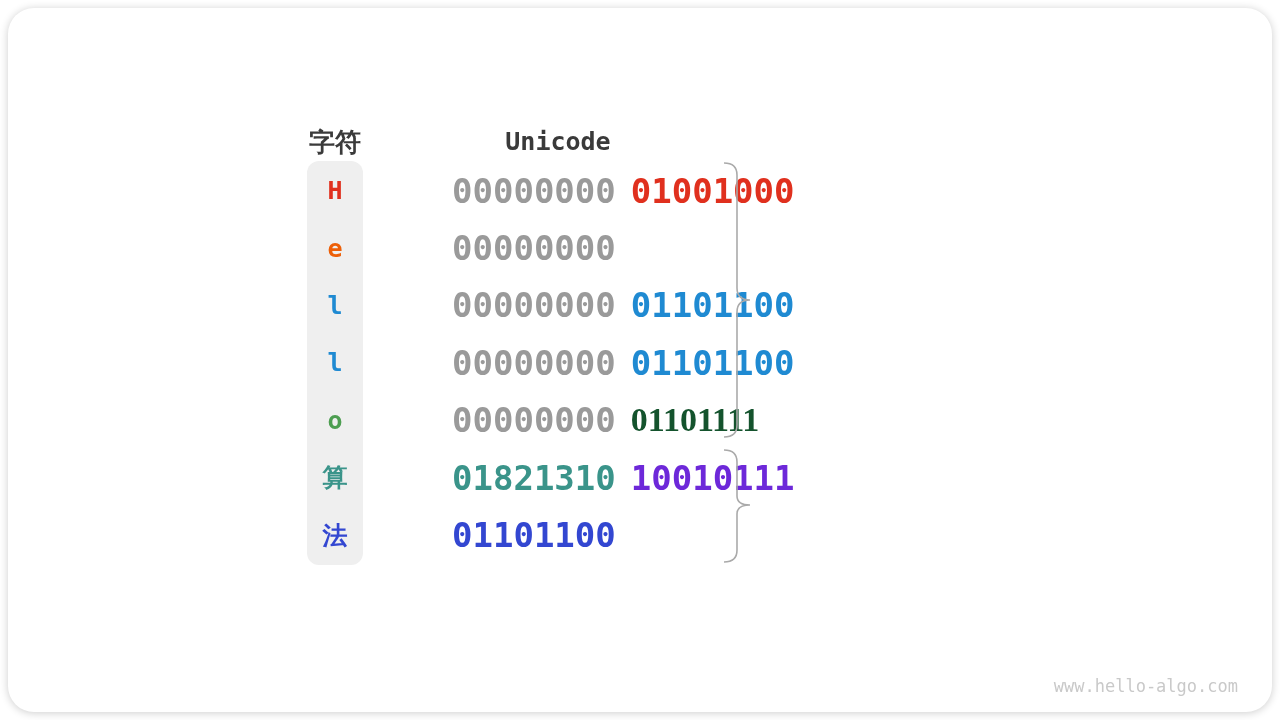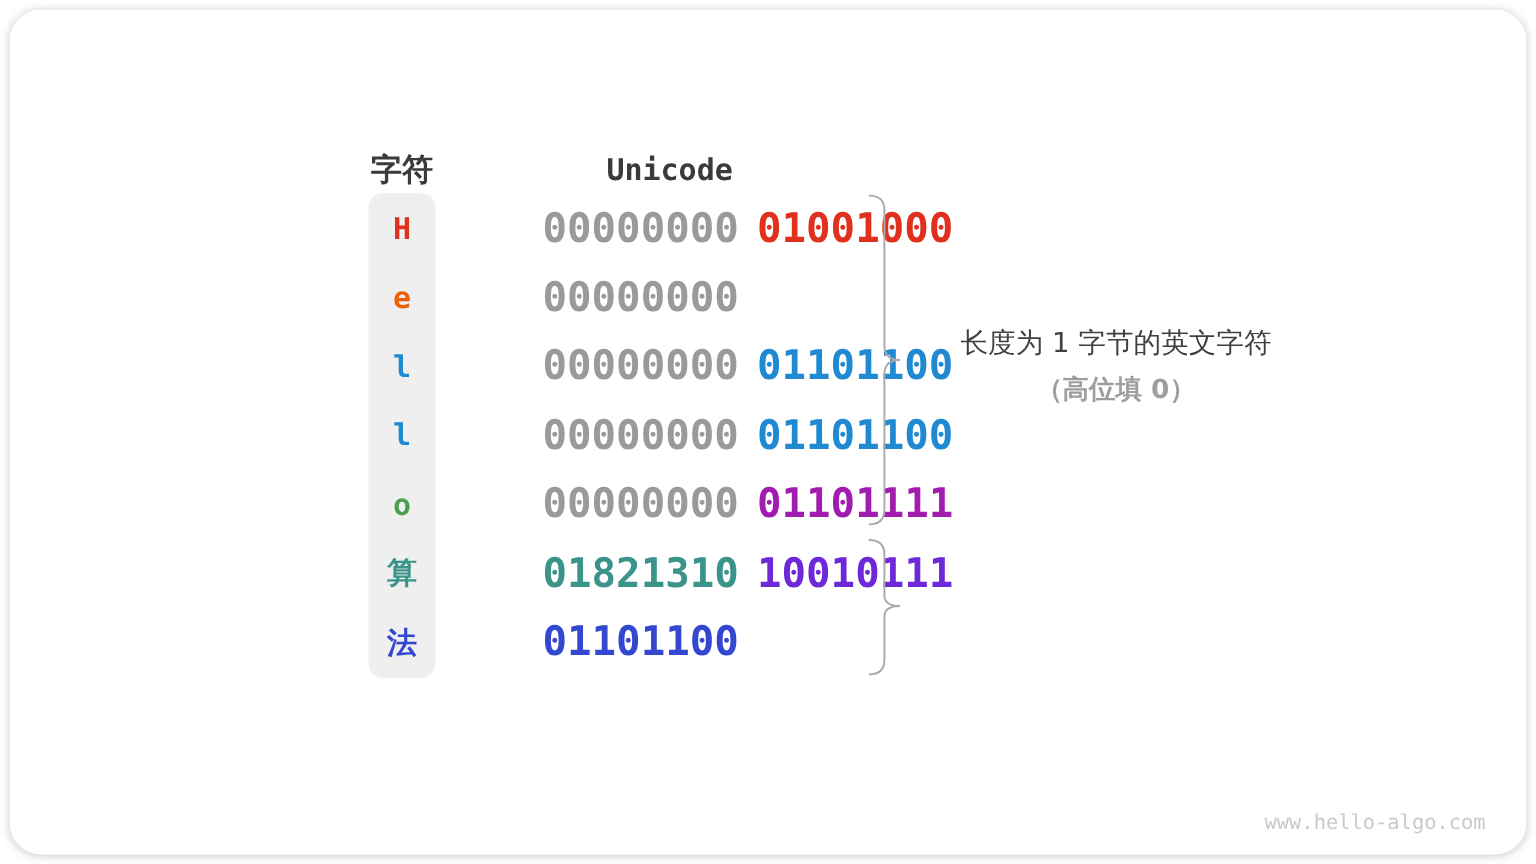--- a/index.html
+++ b/index.html
@@ -78,21 +78,21 @@
     <div class="bytes">
       <span style="color: rgb(154, 154, 154);">00000000</span>
       <span style="color: rgb(31, 138, 210);">01101100</span>
     </div>
   </div>
 
   <div class="row">
     <div class="char-cell" style="color: rgb(77, 158, 81);">o</div>
     <div class="bytes">
       <span style="color: rgb(154, 154, 154);">00000000</span>
-      <span style="color: #a21caf;">01101111</span>
+      <span style="color: #14532d; font-family: Liberation Serif, serif;">01101111</span>
     </div>
   </div>
 
   <div class="row">
     <div class="char-cell" style="color: rgb(58, 148, 138);">算</div>
     <div class="bytes">
       <span style="color: rgb(58, 148, 138);">01821310</span>
       <span style="color: #6d28d9;">10010111</span>
     </div>
   </div>
@@ -103,20 +103,16 @@
       <span style="color: rgb(51, 71, 209);">01101100</span>
     </div>
   </div>
 </div>
 
   <svg class="brace-svg" width="50" height="420" viewBox="0 0 50 420">
     <path d="M 9,8 Q 22,8 22,20 L 22,133 Q 22,145 35,145 Q 22,145 22,157 L 22,270 Q 22,282 9,282" fill="none" stroke="#aaaaaa" stroke-width="1.6"></path>
     <path d="M 9,295 Q 22,295 22,307 L 22,341 Q 22,350 35,350 Q 22,350 22,359 L 22,395 Q 22,407 9,407" fill="none" stroke="#aaaaaa" stroke-width="1.6"></path>
   </svg>
 
-  <div class="ann ann1">
-    <div>长度为 1 字节的英文字符</div>
-    <div class="sub">（高位填 0）</div>
-  </div>
 
 
   <div class="watermark">www.hello-algo.com</div>
 </div>
 
 </body></html>

